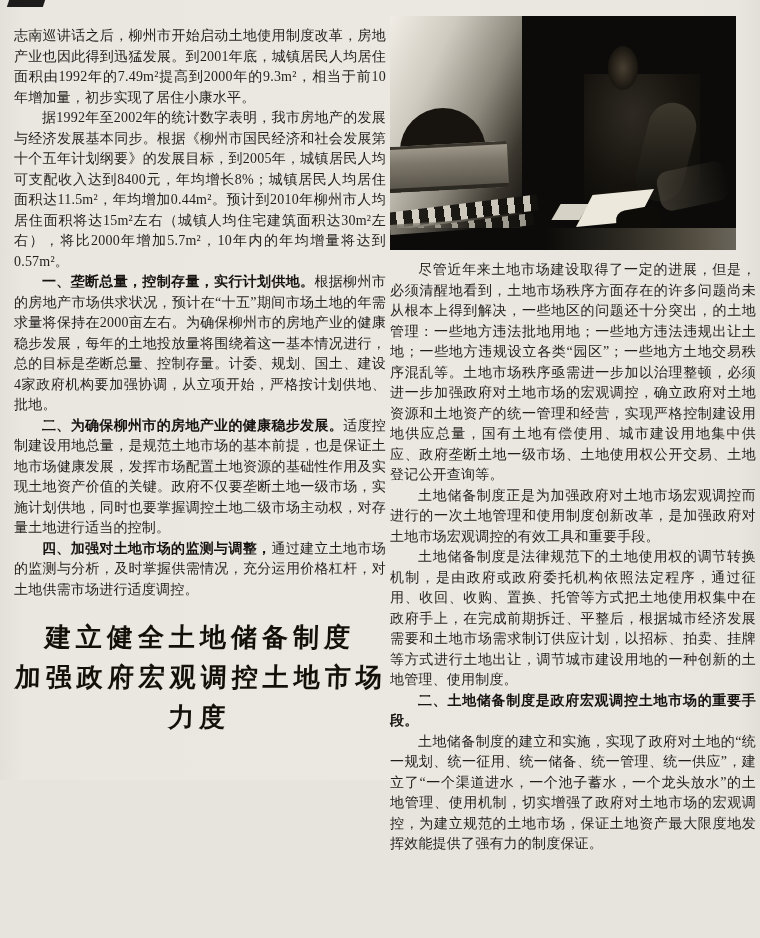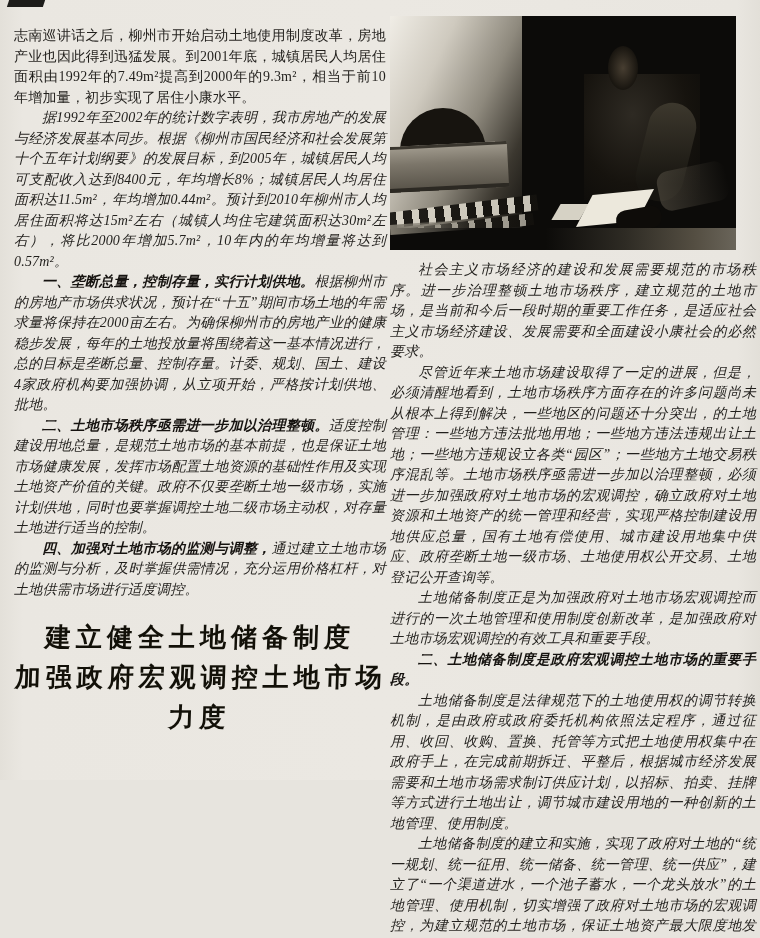--- a/index.html
+++ b/index.html
@@ -17,21 +17,21 @@
     position:absolute;left:8px;top:0;width:36px;height:7px;
     background:#1d1c1a;transform:skewX(-18deg);
   }
   .col{position:absolute;top:0;}
   .col-left{left:14px;width:372px;top:26px;}
   .col-right{left:390px;width:366px;top:0;}
   p.para{
     margin:0;font-size:14px;line-height:20.5px;
     text-align:justify;letter-spacing:.2px;
   }
-  p.para.indent{text-indent:2em;font-style:italic;}
+  p.para.indent{text-indent:2em;}
   p.para.bold, p.para b{font-weight:bold;color:#161310;}
   
   .title-block{margin-top:18px;text-align:center;}
   .title-line{
     font-weight:bold;color:#121008;
     font-size:26px;line-height:40px;letter-spacing:5px;
     transform:skewX(-2deg);
   }
   
   .photo{
@@ -70,21 +70,21 @@
 
 <div class="page">
 
   <div class="corner-mark"></div>
 
   <div class="col col-left">
     <div id="leftParas">
         <p class="para">志南巡讲话之后，柳州市开始启动土地使用制度改革，房地产业也因此得到迅猛发展。到2001年底，城镇居民人均居住面积由1992年的7.49m²提高到2000年的9.3m²，相当于前10年增加量，初步实现了居住小康水平。</p>
         <p class="para indent">据1992年至2002年的统计数字表明，我市房地产的发展与经济发展基本同步。根据《柳州市国民经济和社会发展第十个五年计划纲要》的发展目标，到2005年，城镇居民人均可支配收入达到8400元，年均增长8%；城镇居民人均居住面积达11.5m²，年均增加0.44m²。预计到2010年柳州市人均居住面积将达15m²左右（城镇人均住宅建筑面积达30m²左右），将比2000年增加5.7m²，10年内的年均增量将达到0.57m²。</p>
         <p class="para indent"><b>一、垄断总量，控制存量，实行计划供地。</b>根据柳州市的房地产市场供求状况，预计在“十五”期间市场土地的年需求量将保持在2000亩左右。为确保柳州市的房地产业的健康稳步发展，每年的土地投放量将围绕着这一基本情况进行，总的目标是垄断总量、控制存量。计委、规划、国土、建设4家政府机构要加强协调，从立项开始，严格按计划供地、批地。</p>
-        <p class="para indent"><b>二、土地市场秩序亟需进一步加以治理整顿。</b>适度控制建设用地总量，是规范土地市场的基本前提，也是保证土地市场健康发展，发挥市场配置土地资源的基础性作用及实现土地资产价值的关键。政府不仅要垄断土地一级市场，实施计划供地，同时也要掌握调控土地二级市场主动权，对存量土地进行适当的控制。</p>
+        <p class="para indent"><b>二、为确保柳州市的房地产业的健康稳步发展。</b>适度控制建设用地总量，是规范土地市场的基本前提，也是保证土地市场健康发展，发挥市场配置土地资源的基础性作用及实现土地资产价值的关键。政府不仅要垄断土地一级市场，实施计划供地，同时也要掌握调控土地二级市场主动权，对存量土地进行适当的控制。</p>
         <p class="para indent"><b>四、加强对土地市场的监测与调整，</b>通过建立土地市场的监测与分析，及时掌握供需情况，充分运用价格杠杆，对土地供需市场进行适度调控。</p>
       </div>
 
     <div class="title-block">
       <div class="title-line">建立健全土地储备制度</div>
       <div class="title-line">加强政府宏观调控土地市场力度</div>
 
     </div>
 
   </div>
@@ -100,22 +100,21 @@
       <div class="ph-face"></div>
       <div class="ph-sleeve"></div>
       <div class="ph-arm-glint"></div>
       <div class="ph-paper2"></div>
       <div class="ph-paper"></div>
       <div class="ph-hand"></div>
       <div class="ph-desk"></div>
       <div class="ph-desk-glint"></div>
     </div>
     <div id="rightParas">
-        <p class="para indent">社会主义市场经济的建设和发展需要规范的市场秩序。进一步治理整顿土地市场秩序，建立规范的土地市场，是当前和今后一段时期的重要工作任务，是适应社会主义市场经济建设、发展需要和全面建设小康社会的必然要求。</p>
         <p class="para indent">尽管近年来土地市场建设取得了一定的进展，但是，必须清醒地看到，土地市场秩序方面存在的许多问题尚未从根本上得到解决，一些地区的问题还十分突出，的土地管理：一些地方违法批地用地；一些地方违法违规出让土地；一些地方违规设立各类“园区”；一些地方土地交易秩序混乱等。土地市场秩序亟需进一步加以治理整顿，必须进一步加强政府对土地市场的宏观调控，确立政府对土地资源和土地资产的统一管理和经营，实现严格控制建设用地供应总量，国有土地有偿使用、城市建设用地集中供应、政府垄断土地一级市场、土地使用权公开交易、土地登记公开查询等。</p>
         <p class="para indent">土地储备制度正是为加强政府对土地市场宏观调控而进行的一次土地管理和使用制度创新改革，是加强政府对土地市场宏观调控的有效工具和重要手段。</p>
+        <p class="para indent">土地储备制度是法律规范下的土地使用权的调节转换机制，是由政府或政府委托机构依照法定程序，通过征用、收回、收购、置换、托管等方式把土地使用权集中在政府手上，在完成前期拆迁、平整后，根据城市经济发展需要和土地市场需求制订供应计划，以招标、拍卖、挂牌等方式进行土地出让，调节城市建设用地的一种创新的土地管理、使用制度。</p>
         <p class="para indent bold">二、土地储备制度是政府宏观调控土地市场的重要手段。</p>
-        <p class="para indent">土地储备制度是法律规范下的土地使用权的调节转换机制，是由政府或政府委托机构依照法定程序，通过征用、收回、收购、置换、托管等方式把土地使用权集中在政府手上，在完成前期拆迁、平整后，根据城市经济发展需要和土地市场需求制订供应计划，以招标、拍卖、挂牌等方式进行土地出让，调节城市建设用地的一种创新的土地管理、使用制度。</p>
         <p class="para indent">土地储备制度的建立和实施，实现了政府对土地的“统一规划、统一征用、统一储备、统一管理、统一供应”，建立了“一个渠道进水，一个池子蓄水，一个龙头放水”的土地管理、使用机制，切实增强了政府对土地市场的宏观调控，为建立规范的土地市场，保证土地资产最大限度地发挥效能提供了强有力的制度保证。</p>
       </div>
   </div>
 
 </div>
 
 </body></html>

